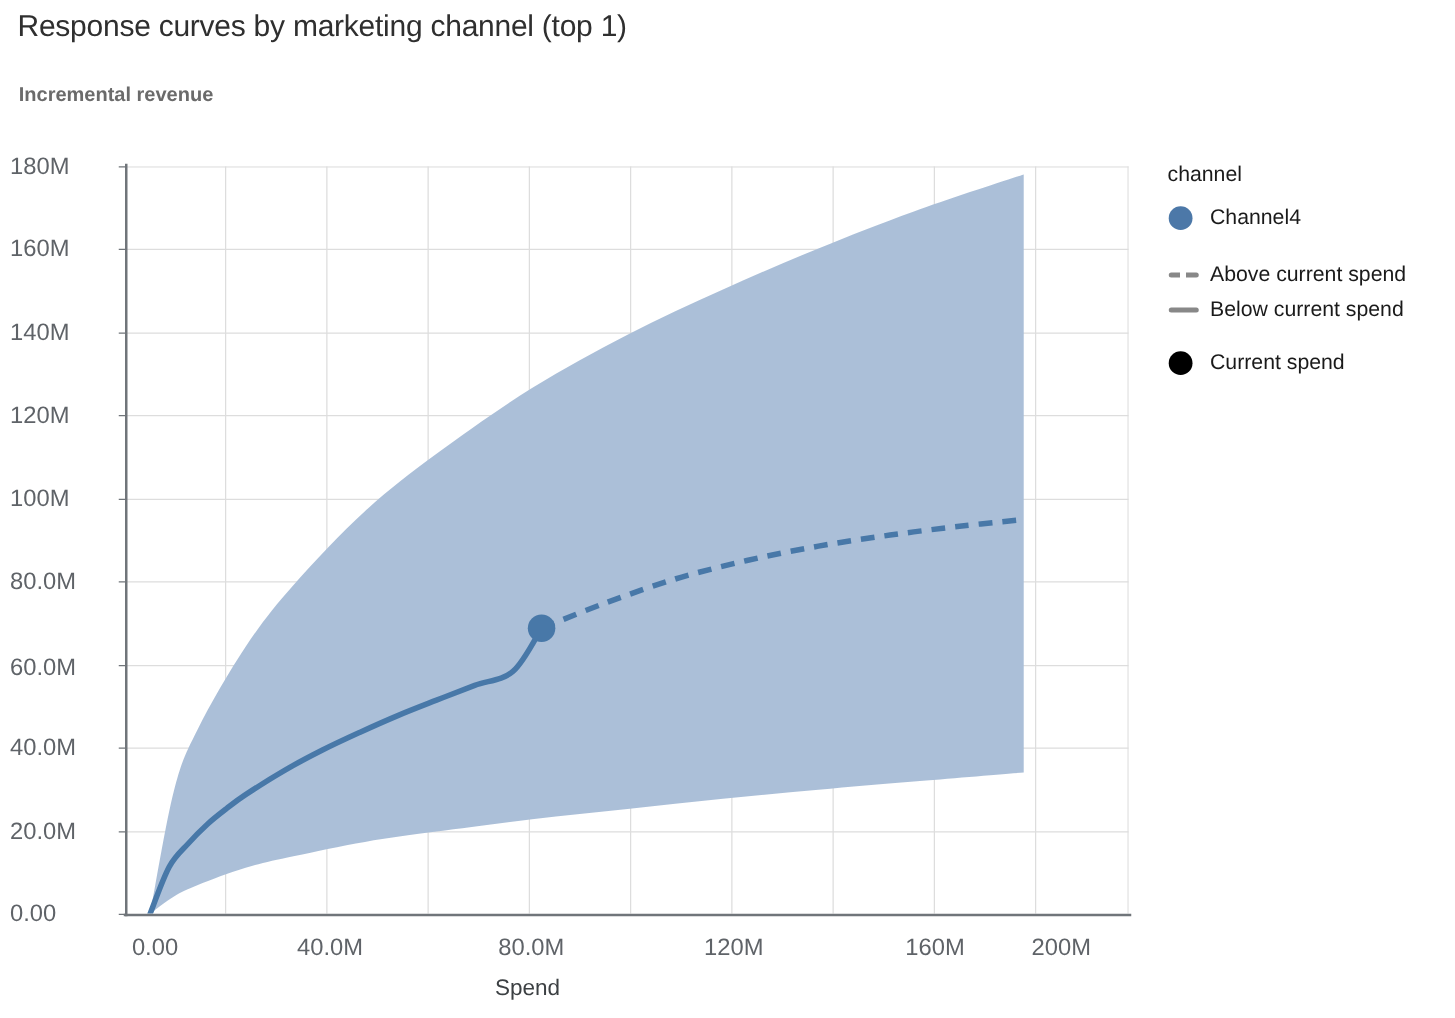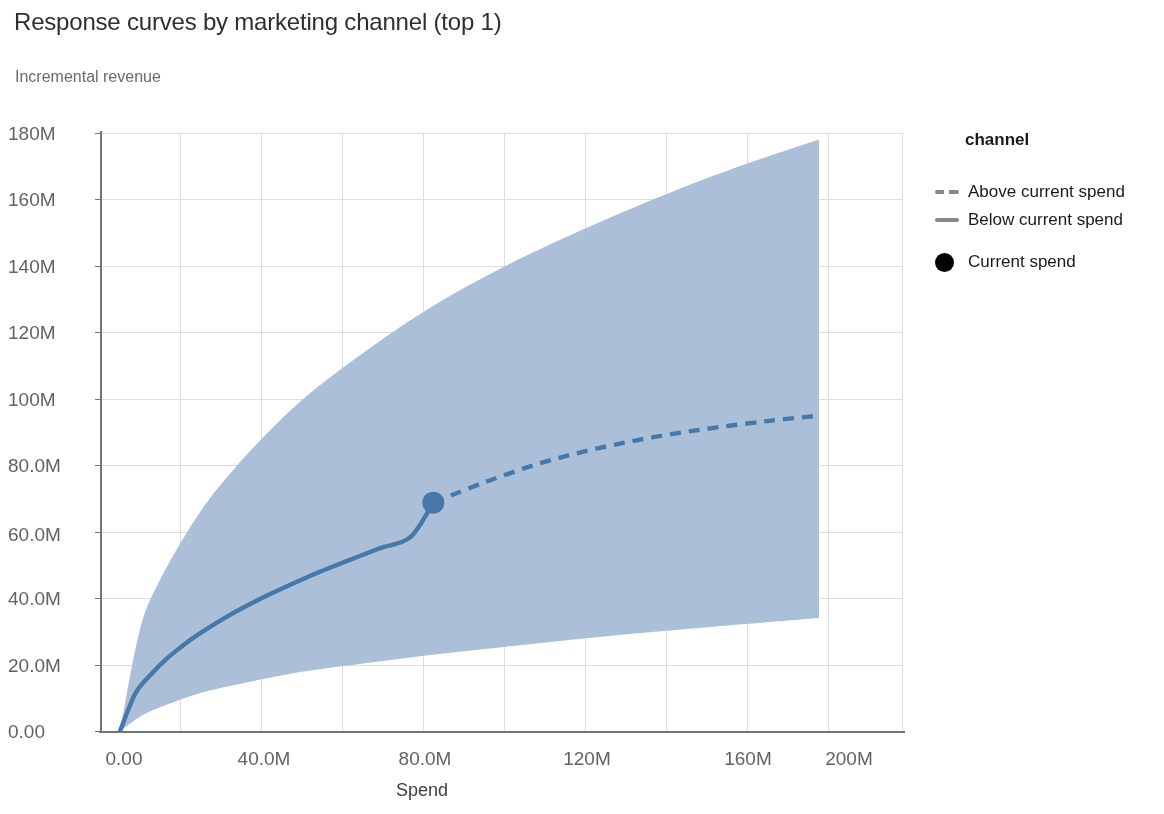--- a/index.html
+++ b/index.html
@@ -11,21 +11,21 @@
   .page{position:relative;width:1164px;height:814px;}
 
   
   .chart-title{
     position:absolute;left:14px;top:8px;
     font-size:24px;color:#2f2f2f;font-weight:400;letter-spacing:-0.2px;
     white-space:nowrap;
   }
   .chart-subtitle{
     position:absolute;left:15px;top:68px;
-    font-size:16px;color:#6b6b6b;font-weight:400;white-space:nowrap;
+    font-size:16px;color:#6b6b6b;font-weight:700;white-space:nowrap;
   }
 
   
   .plot-wrap{position:absolute;left:101px;top:133px;width:802px;height:598px;}
   .plot-area{position:absolute;inset:0;overflow:hidden;background:#fff;}
 
   .grid-line{position:absolute;background:#dddddd;}
   .grid-h{left:0;width:802px;height:1px;}
   .grid-v{top:0;width:1px;height:598px;}
 
@@ -44,21 +44,21 @@
     left:0;width:1164px;text-align:center;top:780px;
   }
   .axis-title-x span{position:relative;left:-160px;}
 
   
   .data-svg{position:absolute;left:0;top:0;}
 
   
   .legend{position:absolute;left:934px;top:130px;width:230px;}
   .legend-title{
-    font-size:17px;font-weight:bold;color:#1a1a1a;margin-bottom:10px;margin-left:31px;
+    font-size:17px;font-weight:normal;color:#1a1a1a;margin-bottom:10px;
   }
   .legend-row{display:flex;align-items:center;height:28px;}
   .legend-row .lbl{font-size:17px;color:#1a1a1a;white-space:nowrap;}
   .sw{width:34px;display:flex;align-items:center;justify-content:flex-start;}
   .dot{width:19px;height:19px;border-radius:50%;display:block;margin-left:1px;}
   .line-sw{width:24px;height:4px;border-radius:2px;display:block;margin-left:1px;}
   .line-sw.dashed{
     height:4px;background:none;
     background-image:linear-gradient(to right,#888 0 9px,transparent 9px 14px,#888 14px 24px);
   }
@@ -157,20 +157,26 @@
     <div class="tick-mark tick-y" style="top:332px"></div>
     <div class="tick-mark tick-y" style="top:399px"></div>
     <div class="tick-mark tick-y" style="top:465px"></div>
     <div class="tick-mark tick-y" style="top:532px"></div>
     <div class="tick-mark tick-y" style="top:598px"></div>
   </div>
 
   <div class="legend">
     <div class="legend-title">channel</div>
 
+    <div class="legend-row">
+      <span class="sw">
+        <span class="dot" style="background:#4c78a8"></span>
+      </span>
+      <span class="lbl">Channel4</span>
+    </div>
 
     <div class="legend-gap"></div>
 
     <div class="legend-row">
       <span class="sw">
         <span class="line-sw dashed"></span>
       </span>
       <span class="lbl">Above current spend</span>
     </div>
 

